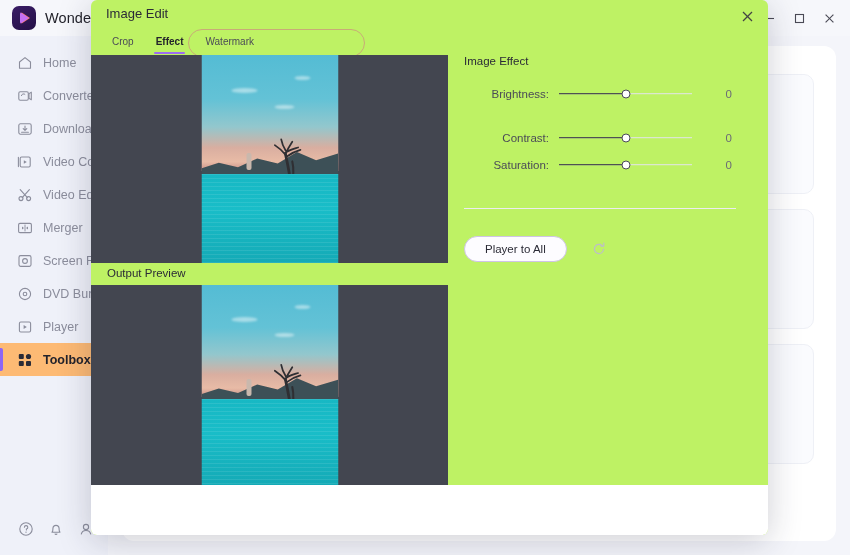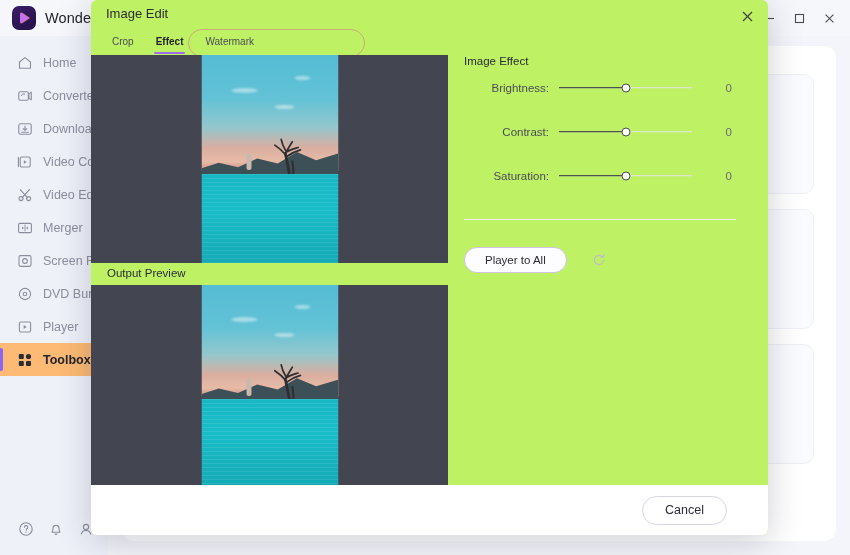--- a/index.html
+++ b/index.html
@@ -192,21 +192,21 @@
     background: #f7f8fb; display: flex; align-items: center;
     padding-left: 20px; gap: 18px;
   }
   .tbtn { width: 16px; height: 16px; color: #4a4a55; }
   .tbtn.dim { color: #9fa1ae; }
 
   
   .fx {
     position: absolute; left: 373px; top: 55px; width: 292px; height: 440px;
   }
-  .fx-title { font-size: 11.5px; color: #2b2b36; margin-bottom: 7px; }
+  .fx-title { font-size: 11.5px; color: #2b2b36; margin-bottom: 13px; }
   .fx-row {
     display: flex; align-items: center; height: 27px; margin-bottom: 0px;
   }
   .fx-row + .fx-row { margin-top: 0px; }
   .fx-label {
     width: 95px; text-align: right; font-size: 11.5px; color: #4b4b57;
     padding-right: 10px; white-space: nowrap;
   }
   .slider {
     position: relative; width: 133px; height: 16px; display: flex;
@@ -531,21 +531,21 @@
       <div class="fx-row" style="margin-top:17px">
         <div class="fx-label">Contrast:</div>
         <div class="slider">
           <div class="track"></div>
           <div class="track-fill" style="width:50%"></div>
           <div class="thumb" style="left:50%"></div>
         </div>
         <div class="fx-val">0</div>
       </div>
 
-      <div class="fx-row" style="margin-top:17px">
+      <div class="fx-row" style="">
         <div class="fx-label">Saturation:</div>
         <div class="slider">
           <div class="track"></div>
           <div class="track-fill" style="width:50%"></div>
           <div class="thumb" style="left:50%"></div>
         </div>
         <div class="fx-val">0</div>
       </div>
 
       <div class="fx-div"></div>
@@ -555,17 +555,16 @@
         <span class="reset-ico">
           <svg width="16" height="16" viewBox="0 0 16 16">
               <path d="M12.6 8a4.6 4.6 0 1 1-1.4-3.3" fill="none" stroke="currentColor" stroke-width="1.2" stroke-linecap="round"></path>
               <path d="M12.8 2.2v2.9h-2.9" fill="none" stroke="currentColor" stroke-width="1.2" stroke-linecap="round" stroke-linejoin="round"></path>
             </svg>
         </span>
       </div>
     </div>
 
     <div class="modal-footer">
-      <button class="btn-cancel">Cancel</button>
     </div>
 
   </div>
 </div>
 
 </body></html>

